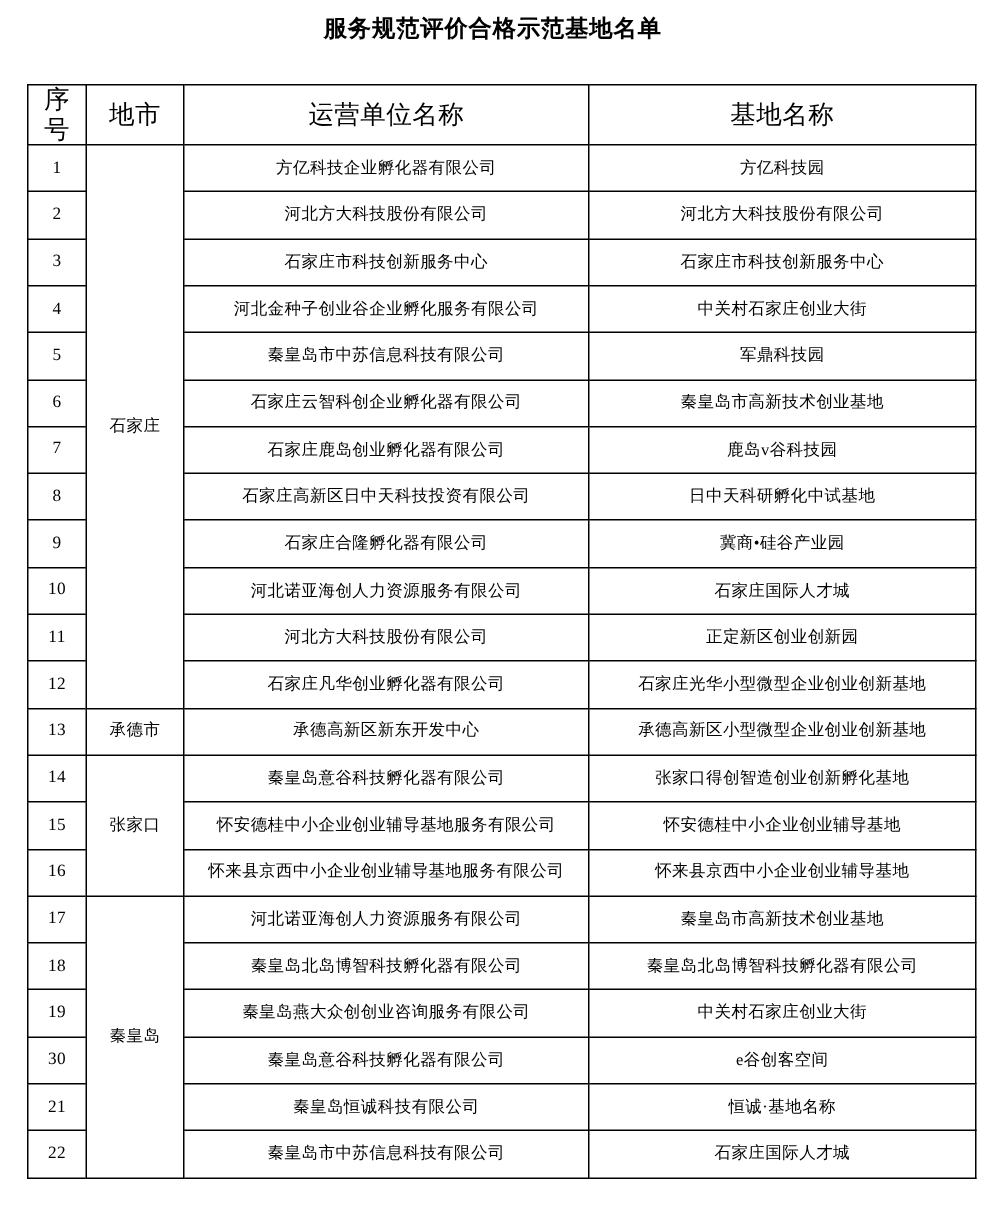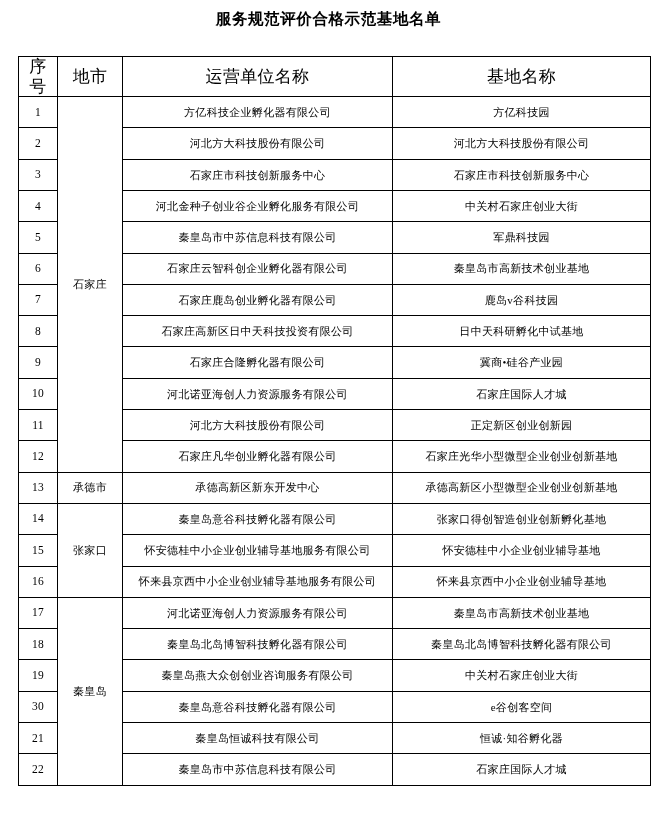--- a/index.html
+++ b/index.html
@@ -185,21 +185,21 @@
           <td>中关村石家庄创业大街</td>
         </tr>
         <tr>
           <td class="seq">30</td>
           <td>秦皇岛意谷科技孵化器有限公司</td>
           <td>e谷创客空间</td>
         </tr>
         <tr>
           <td class="seq">21</td>
           <td>秦皇岛恒诚科技有限公司</td>
-          <td>恒诚·知谷孵化器</td>
+          <td>恒诚·基地名称</td>
         </tr>
         <tr>
           <td class="seq">22</td>
           <td>秦皇岛市中苏信息科技有限公司</td>
           <td>石家庄国际人才城</td>
         </tr>
       </tbody>
   </table>
 
 </div>

